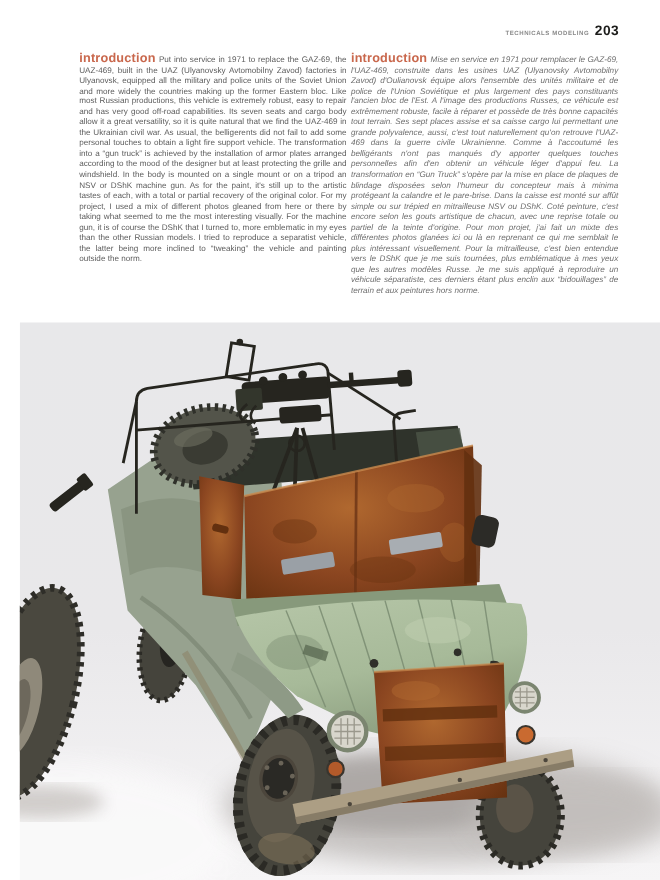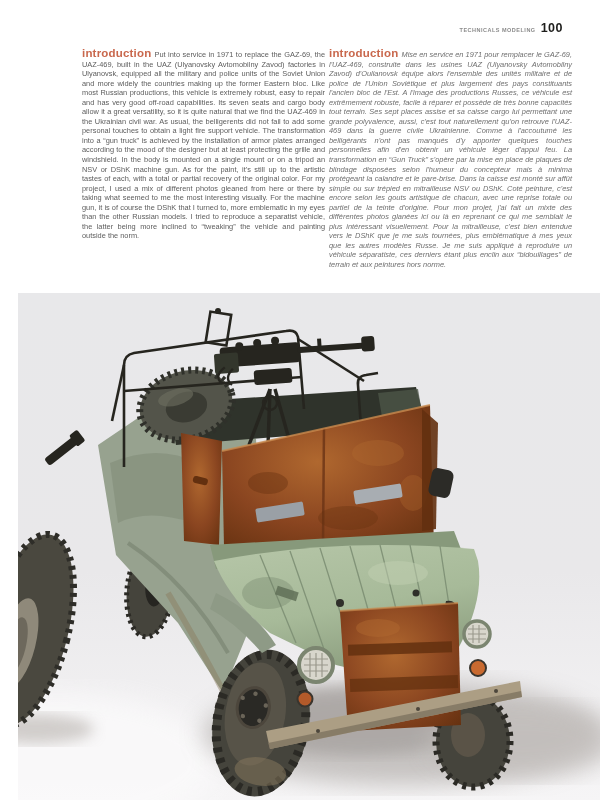--- a/index.html
+++ b/index.html
@@ -11,21 +11,21 @@
     --c-tire:#45443c; --c-gun:#26251f; --c-shadow:#b5b1ae; --c-bumper:#ac9e84;
   }
   *{box-sizing:border-box}
   html,body{margin:0;padding:0}
   body{width:600px;height:800px;background:var(--c-page_bg);
        font-family:"Liberation Sans",sans-serif;position:relative;overflow:hidden}
   .page{position:absolute;inset:0}
   .header{position:absolute;top:21px;right:37px;display:flex;align-items:baseline;gap:5px}
   .mag{font-size:5.5px;font-weight:bold;letter-spacing:.5px;color:var(--c-header_mag);text-transform:uppercase}
   .pagenum{font-size:12.5px;font-weight:bold;color:var(--c-header_num);letter-spacing:.5px}
-  .columns{position:absolute;left:82px;top:49px;width:494px;display:flex;gap:4px}
+  .columns{position:absolute;left:72px;top:49px;width:494px;display:flex;gap:4px}
   .col{width:243px;margin:0;font-size:7.4px;line-height:9.55px;text-align:justify;
        color:var(--c-text_en);-webkit-hyphens:auto;hyphens:auto}
   .col.fr{font-style:italic;color:var(--c-text_fr)}
   .lead{font-weight:bold;font-style:normal;color:var(--c-accent);font-size:11.5px;
         letter-spacing:.2px;padding-right:3px}
   .photo{position:absolute;left:18px;top:293px;width:582px;height:507px;margin:0}
   .photo svg{display:block;width:100%;height:100%}
   
   .f-bg-top{stop-color:var(--c-photo_bg_top)} .f-bg-bot{stop-color:var(--c-photo_bg_bottom)}
   .f-shadow{fill:var(--c-shadow)}
@@ -34,21 +34,21 @@
   .f-body{fill:var(--c-body_green)} .f-hood-dk{fill:var(--c-hood_green_dark)} .f-rust-dk{fill:var(--c-rust_dark)} .f-rust-lt{fill:var(--c-rust_light)}
   .f-bumper{fill:var(--c-bumper)}
 </style>
 </head>
 <body>
 
 <div class="page">
 
   <header class="header">
     <span class="mag">TECHNICALS MODELING</span>
-    <span class="pagenum">100</span>
+    <span class="pagenum">203</span>
   </header>
 
   <main class="columns">
     <p class="col en"><span class="lead">introduction</span><span>Put into service in 1971 to replace the GAZ-69, the UAZ-469, built in the UAZ (Ulyanovsky Avtomobilny Zavod) factories in Ulyanovsk, equipped all the military and police units of the Soviet Union and more widely the countries making up the former Eastern bloc. Like most Russian productions, this vehicle is extremely robust, easy to repair and has very good off-road capabilities. Its seven seats and cargo body allow it a great versatility, so it is quite natural that we find the UAZ-469 in the Ukrainian civil war. As usual, the belligerents did not fail to add some personal touches to obtain a light fire support vehicle. The transformation into a “gun truck” is achieved by the installation of armor plates arranged according to the mood of the designer but at least protecting the grille and windshield. In the body is mounted on a single mount or on a tripod an NSV or DShK machine gun. As for the paint, it's still up to the artistic tastes of each, with a total or partial recovery of the original color. For my project, I used a mix of different photos gleaned from here or there by taking what seemed to me the most interesting visually. For the machine gun, it is of course the DShK that I turned to, more emblematic in my eyes than the other Russian models. I tried to reproduce a separatist vehicle, the latter being more inclined to “tweaking” the vehicle and painting outside the norm.</span></p>
     <p class="col fr"><span class="lead">introduction</span><span>Mise en service en 1971 pour remplacer le GAZ-69, l'UAZ-469, construite dans les usines UAZ (Ulyanovsky Avtomobilny Zavod) d'Oulianovsk équipe alors l'ensemble des unités militaire et de police de l'Union Soviétique et plus largement des pays constituants l'ancien bloc de l'Est. A l'image des productions Russes, ce véhicule est extrêmement robuste, facile à réparer et possède de très bonne capacités tout terrain. Ses sept places assise et sa caisse cargo lui permettant une grande polyvalence, aussi, c'est tout naturellement qu'on retrouve l'UAZ-469 dans la guerre civile Ukrainienne. Comme à l'accoutumé les belligérants n'ont pas manqués d'y apporter quelques touches personnelles afin d'en obtenir un véhicule léger d'appui feu. La transformation en “Gun Truck” s'opère par la mise en place de plaques de blindage disposées selon l'humeur du concepteur mais à minima protégeant la calandre et le pare-brise. Dans la caisse est monté sur affût simple ou sur trépied en mitrailleuse NSV ou DShK. Coté peinture, c'est encore selon les gouts artistique de chacun, avec une reprise totale ou partiel de la teinte d'origine. Pour mon projet, j'ai fait un mixte des différentes photos glanées ici ou là en reprenant ce qui me semblait le plus intéressant visuellement. Pour la mitrailleuse, c'est bien entendue vers le DShK que je me suis tournées, plus emblématique à mes yeux que les autres modèles Russe. Je me suis appliqué à reproduire un véhicule séparatiste, ces derniers étant plus enclin aux “bidouillages” de terrain et aux peintures hors norme.</span></p>
   </main>
 
   <figure class="photo">
     <svg viewBox="0 0 582 507" preserveAspectRatio="none">
       <defs>

